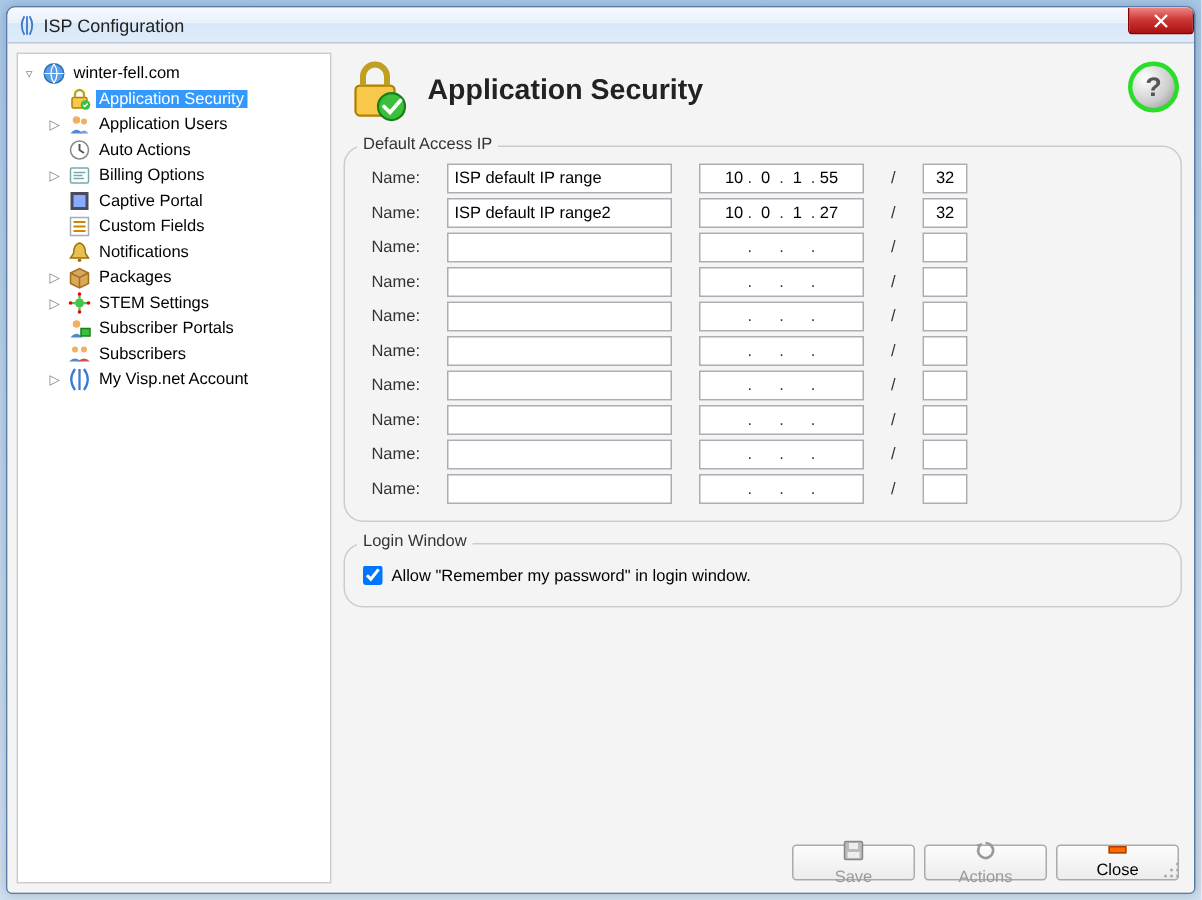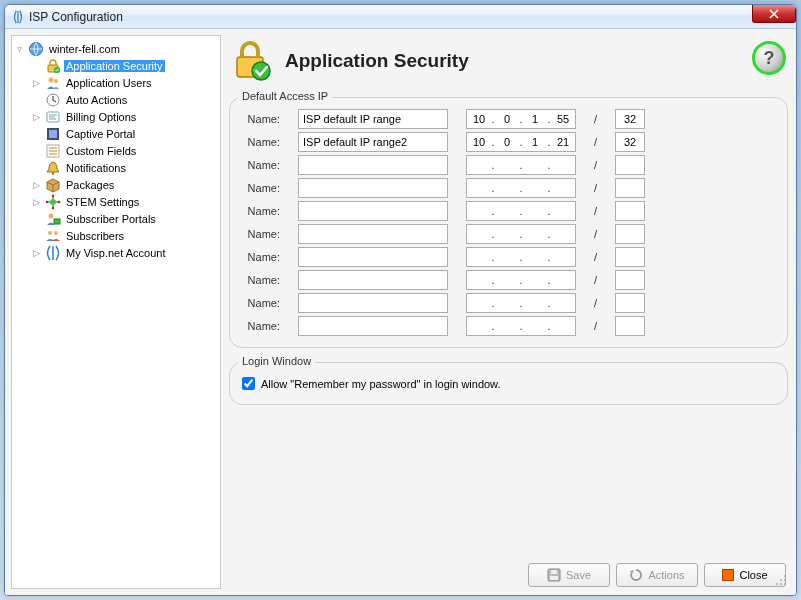--- a/index.html
+++ b/index.html
@@ -156,21 +156,21 @@
   font-size: 11px;
   padding: 0 4px;
 }
 input.name-input { width: 150px; }
 .ip-box {
   width: 110px; height: 20px;
   border: 1px solid #abadb3;
   background: #fff;
   display: flex;
   align-items: center;
-  justify-content: space-between;
+  justify-content: center;
   font-size: 11px;
   padding: 0 3px;
 }
 .ip-box .oct { width: 18px; text-align: center; }
 .ip-box .dot { color: #333; }
 .slash { font-size: 11px; color: #333; }
 input.mask { width: 30px; text-align: center; }
 .login-row {
   display: flex; align-items: center; gap: 6px;
   padding: 6px 2px;
@@ -184,20 +184,21 @@
 }
 .btn {
   width: 82px; height: 24px;
   border: 1px solid #aaa;
   border-radius: 3px;
   background: linear-gradient(to bottom, #fdfdfd, #ececec);
   display: flex; align-items: center; justify-content: center;
   gap: 5px;
   font-size: 11px;
   cursor: pointer;
+  flex-direction: column;
 }
 .btn.disabled { color: #999; }
 .btn .bicon { width: 14px; height: 14px; display:inline-flex; align-items:center; justify-content:center; }
 .btn.close-b .bicon { background: #ff6a00; border: 1px solid #b04000; width:12px; height:12px; }
 .resize-grip {
   position: absolute;
   right: 3px; bottom: 3px;
   width: 12px; height: 12px;
 }
 </style>
@@ -415,21 +416,21 @@
             <div class="ip-row">
               <span class="nm-label">Name:</span>
               <input class="txt name-input" value="ISP default IP range2" style="">
               <div class="ip-box">
                 <span class="oct">10</span>
                 <span class="dot">.</span>
                 <span class="oct">0</span>
                 <span class="dot">.</span>
                 <span class="oct">1</span>
                 <span class="dot">.</span>
-                <span class="oct">21</span>
+                <span class="oct">27</span>
               </div>
               <span class="slash">/</span>
               <input class="txt mask" value="32" style="">
             </div>
             <div class="ip-row">
               <span class="nm-label">Name:</span>
               <input class="txt name-input" value="" style="">
               <div class="ip-box">
                 <span class="oct"></span>
                 <span class="dot">.</span>

